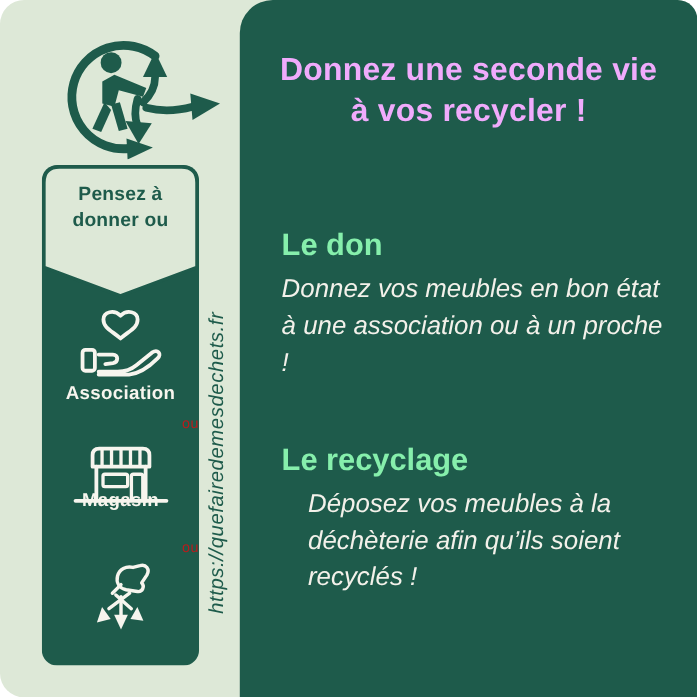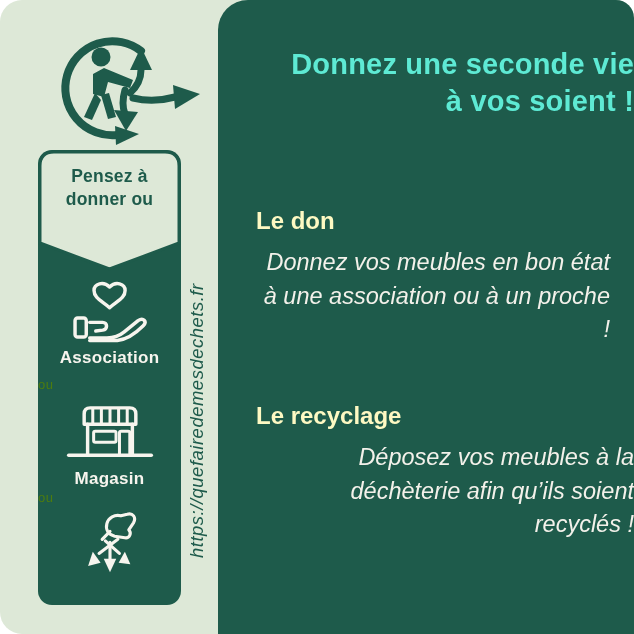--- a/index.html
+++ b/index.html
@@ -14,35 +14,35 @@
 
   .ribbon{position:absolute;left:38px;top:150px;width:143px;height:412px;}
   .ribbon-svg{position:absolute;left:0;top:0;}
 
   .banner-text{position:absolute;left:0;top:15px;width:100%;text-align:center;
      color:#1e5b4b;font-weight:700;font-size:17.5px;line-height:23px;letter-spacing:.2px;}
 
   .opt-icon{position:absolute;left:50%;transform:translateX(-50%);}
   .opt-label{position:absolute;left:0;width:100%;text-align:center;color:#f7f5ee;
      font-weight:700;font-size:17px;letter-spacing:.3px;}
-  .opt-sep{position:absolute;left:0;width:100%;text-align:left;color:#4d7c0f;
+  .opt-sep{position:absolute;left:0;width:100%;text-align:right;color:#b91c1c;
      font-size:13px;letter-spacing:.5px;}
 
   .url-vertical{position:absolute;left:186px;top:558px;transform:rotate(-90deg);
      transform-origin:0 0;white-space:nowrap;color:#1e5b4b;font-style:italic;
      font-size:18.5px;letter-spacing:.5px;}
 
   
   .right-panel{position:absolute;left:218px;top:0;width:416px;height:634px;
      background:#1e5b4b;border-top-left-radius:30px;}
-  .panel-title{position:absolute;left:0;top:46px;width:100%;text-align:right;
-     color:#5eead4;font-weight:700;font-size:29px;line-height:37px;letter-spacing:.2px;}
-  .sec-heading{position:absolute;left:38px;color:#fef9c3;font-weight:700;font-size:24px;}
+  .panel-title{position:absolute;left:0;top:46px;width:100%;text-align:center;
+     color:#f0abfc;font-weight:700;font-size:29px;line-height:37px;letter-spacing:.2px;}
+  .sec-heading{position:absolute;left:38px;color:#86efac;font-weight:700;font-size:28px;}
   .sec-body{position:absolute;left:38px;width:354px;color:#f3f1ea;font-style:italic;
-     font-size:23.5px;line-height:33.5px;text-align:right;}
+     font-size:23.5px;line-height:33.5px;}
   .h-don{top:207px;} .p-don{top:246px;}
   .h-rec{top:402px;} .p-rec{top:441px;margin-left:24px;}
 
   svg{display:block;}
 </style>
 </head>
 <body>
 
 <div class="card">
 
@@ -93,21 +93,21 @@
         <path d="M2,63 H98"></path>
         <path d="M20,27 V15 Q20,8 27,8 H73 Q80,8 80,15 V27 Z"></path>
         <path d="M24,27 V63 M76,27 V63"></path>
       </g>
       <g stroke="#f7f5ee" stroke-width="3.5" fill="none" stroke-linejoin="round">
         <path d="M30,8 V27 M40,8 V27 M50,8 V27 M60,8 V27 M70,8 V27"></path>
         <rect x="31" y="35" width="26" height="13" rx="2"></rect>
         <path d="M61,63 V37 Q61,35 63,35 H71 Q73,35 73,37 V63"></path>
       </g>
     </svg>
-    <div class="opt-label" style="top:319px">Magasin</div>
+    <div class="opt-label" style="top:295px">Magasin</div>
 
     <div class="opt-sep" style="top:340px">ou</div>
 
     <svg class="opt-icon" style="top:358px" width="76" height="72" viewBox="0 0 92 92">
       <g stroke="#f7f5ee" stroke-width="4" fill="none" stroke-linecap="round" stroke-linejoin="round">
         <path d="M68,8 C75,6 80,12 76,19 L70,28 C74,32 71,39 65,38 L52,36 C44,34 40,28 42,20 C44,12 52,8 60,10 Z"></path>
         <path d="M46,30 L36,40"></path>
         <path d="M56,40 L32,58"></path>
         <path d="M46,44 L46,66"></path>
         <path d="M40,42 L58,58"></path>
@@ -118,21 +118,21 @@
         <path d="M72,72 L57,70 L65,56 Z"></path>
       </g>
     </svg>
   </div>
 
   <div class="url-vertical">https://quefairedemesdechets.fr</div>
 
   <div class="right-panel">
     <div class="panel-title">
       <div>Donnez une seconde vie</div>
-      <div>à vos soient !</div>
+      <div>à vos recycler !</div>
     </div>
 
     <div class="sec-heading h-don">Le don</div>
     <div class="sec-body p-don">Donnez vos meubles en bon état à une association ou à un proche !</div>
 
     <div class="sec-heading h-rec">Le recyclage</div>
     <div class="sec-body p-rec">Déposez vos meubles à la déchèterie afin qu’ils soient recyclés !</div>
   </div>
 
 </div>

